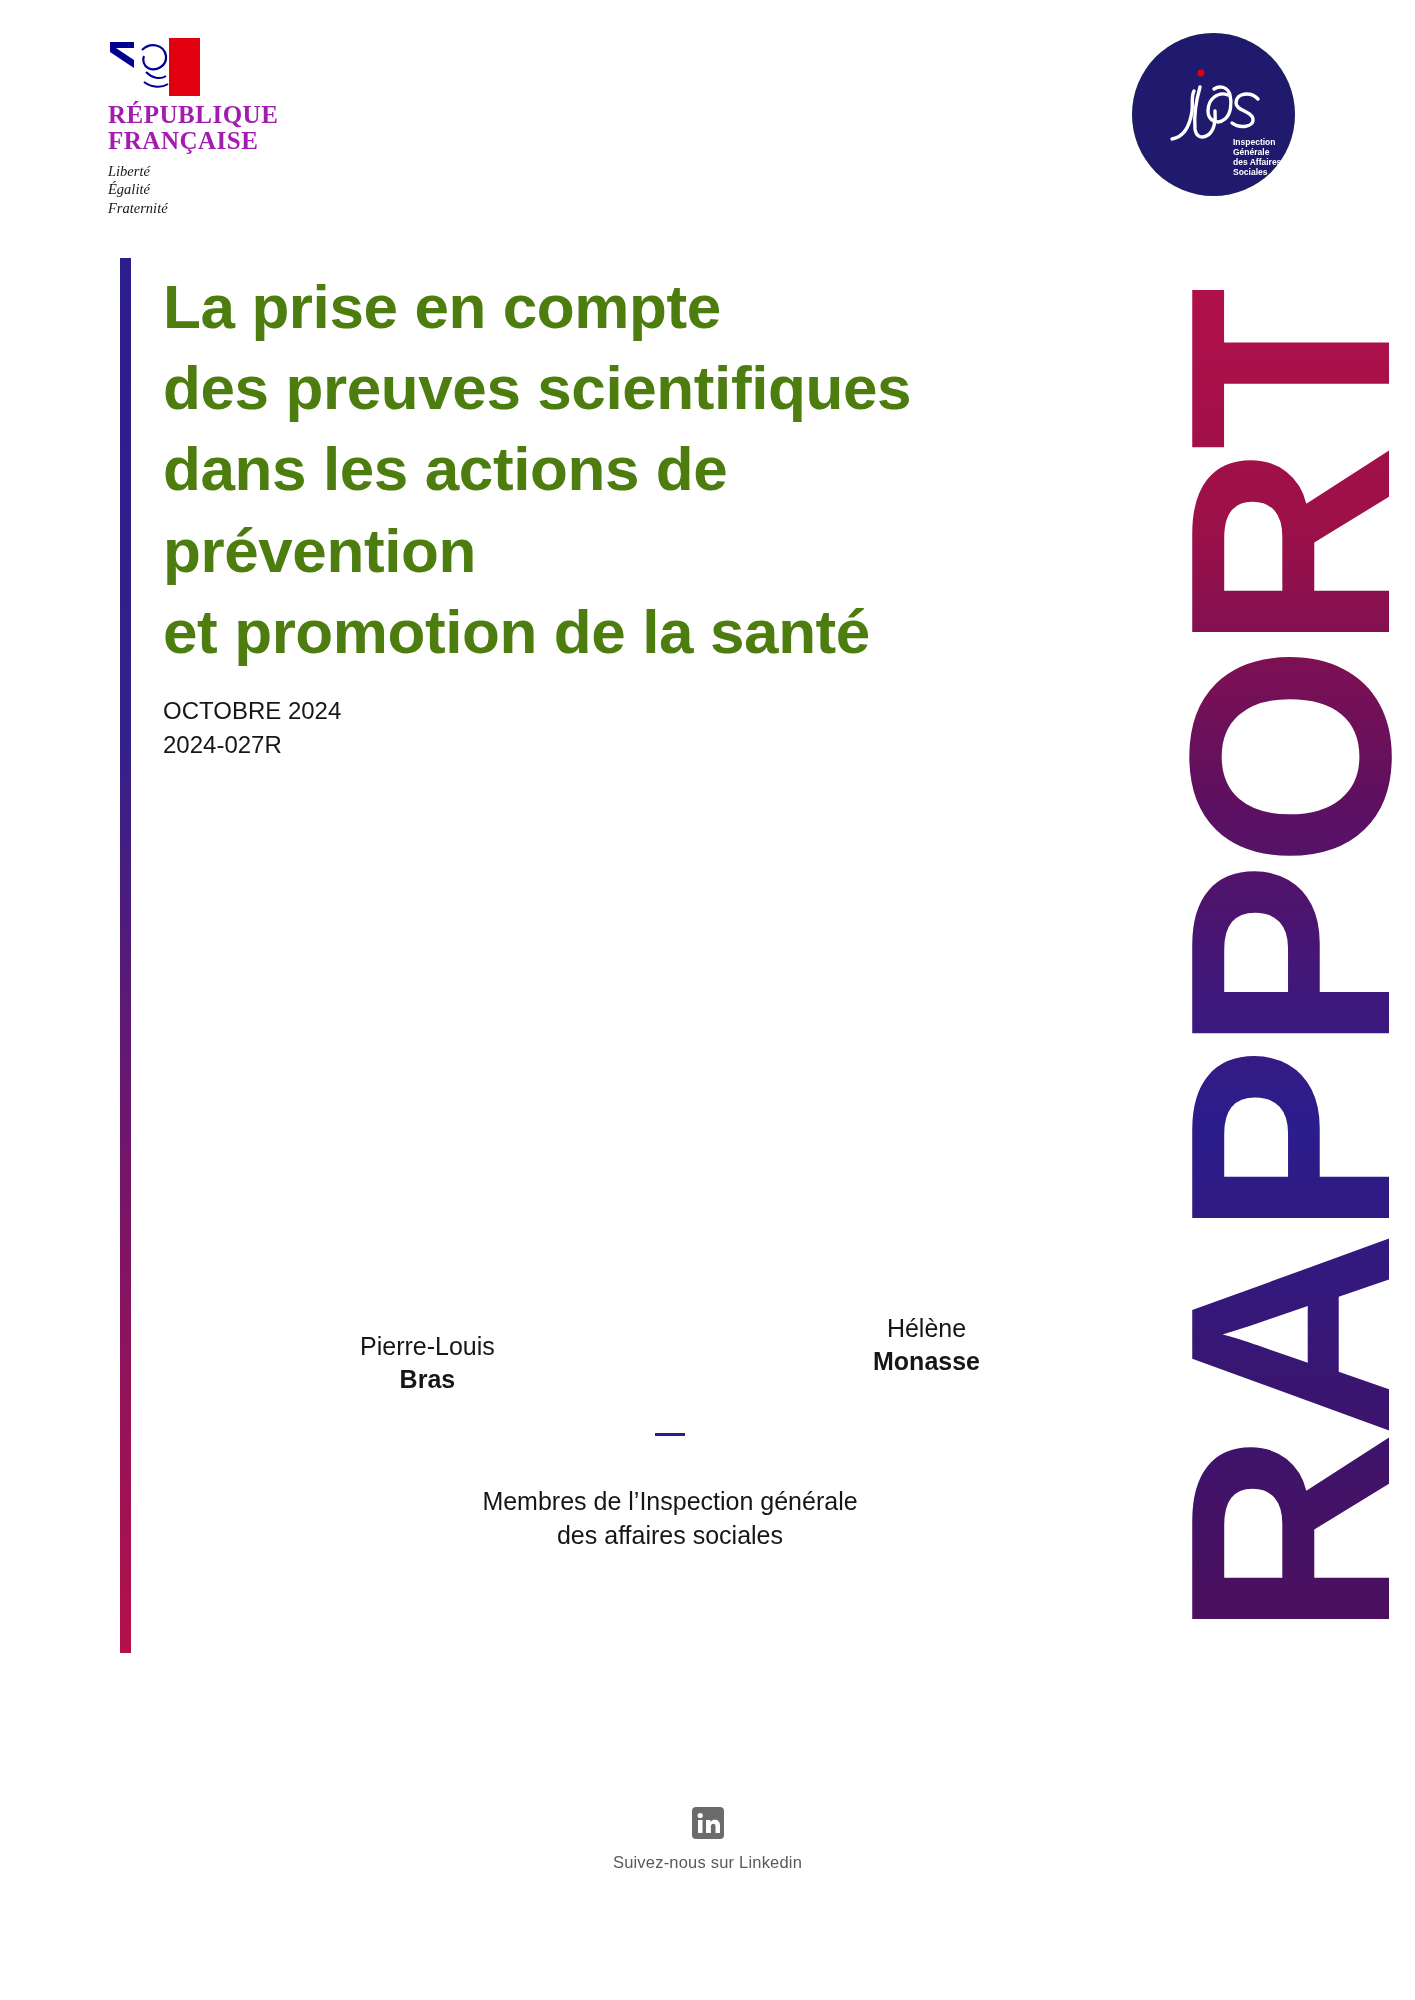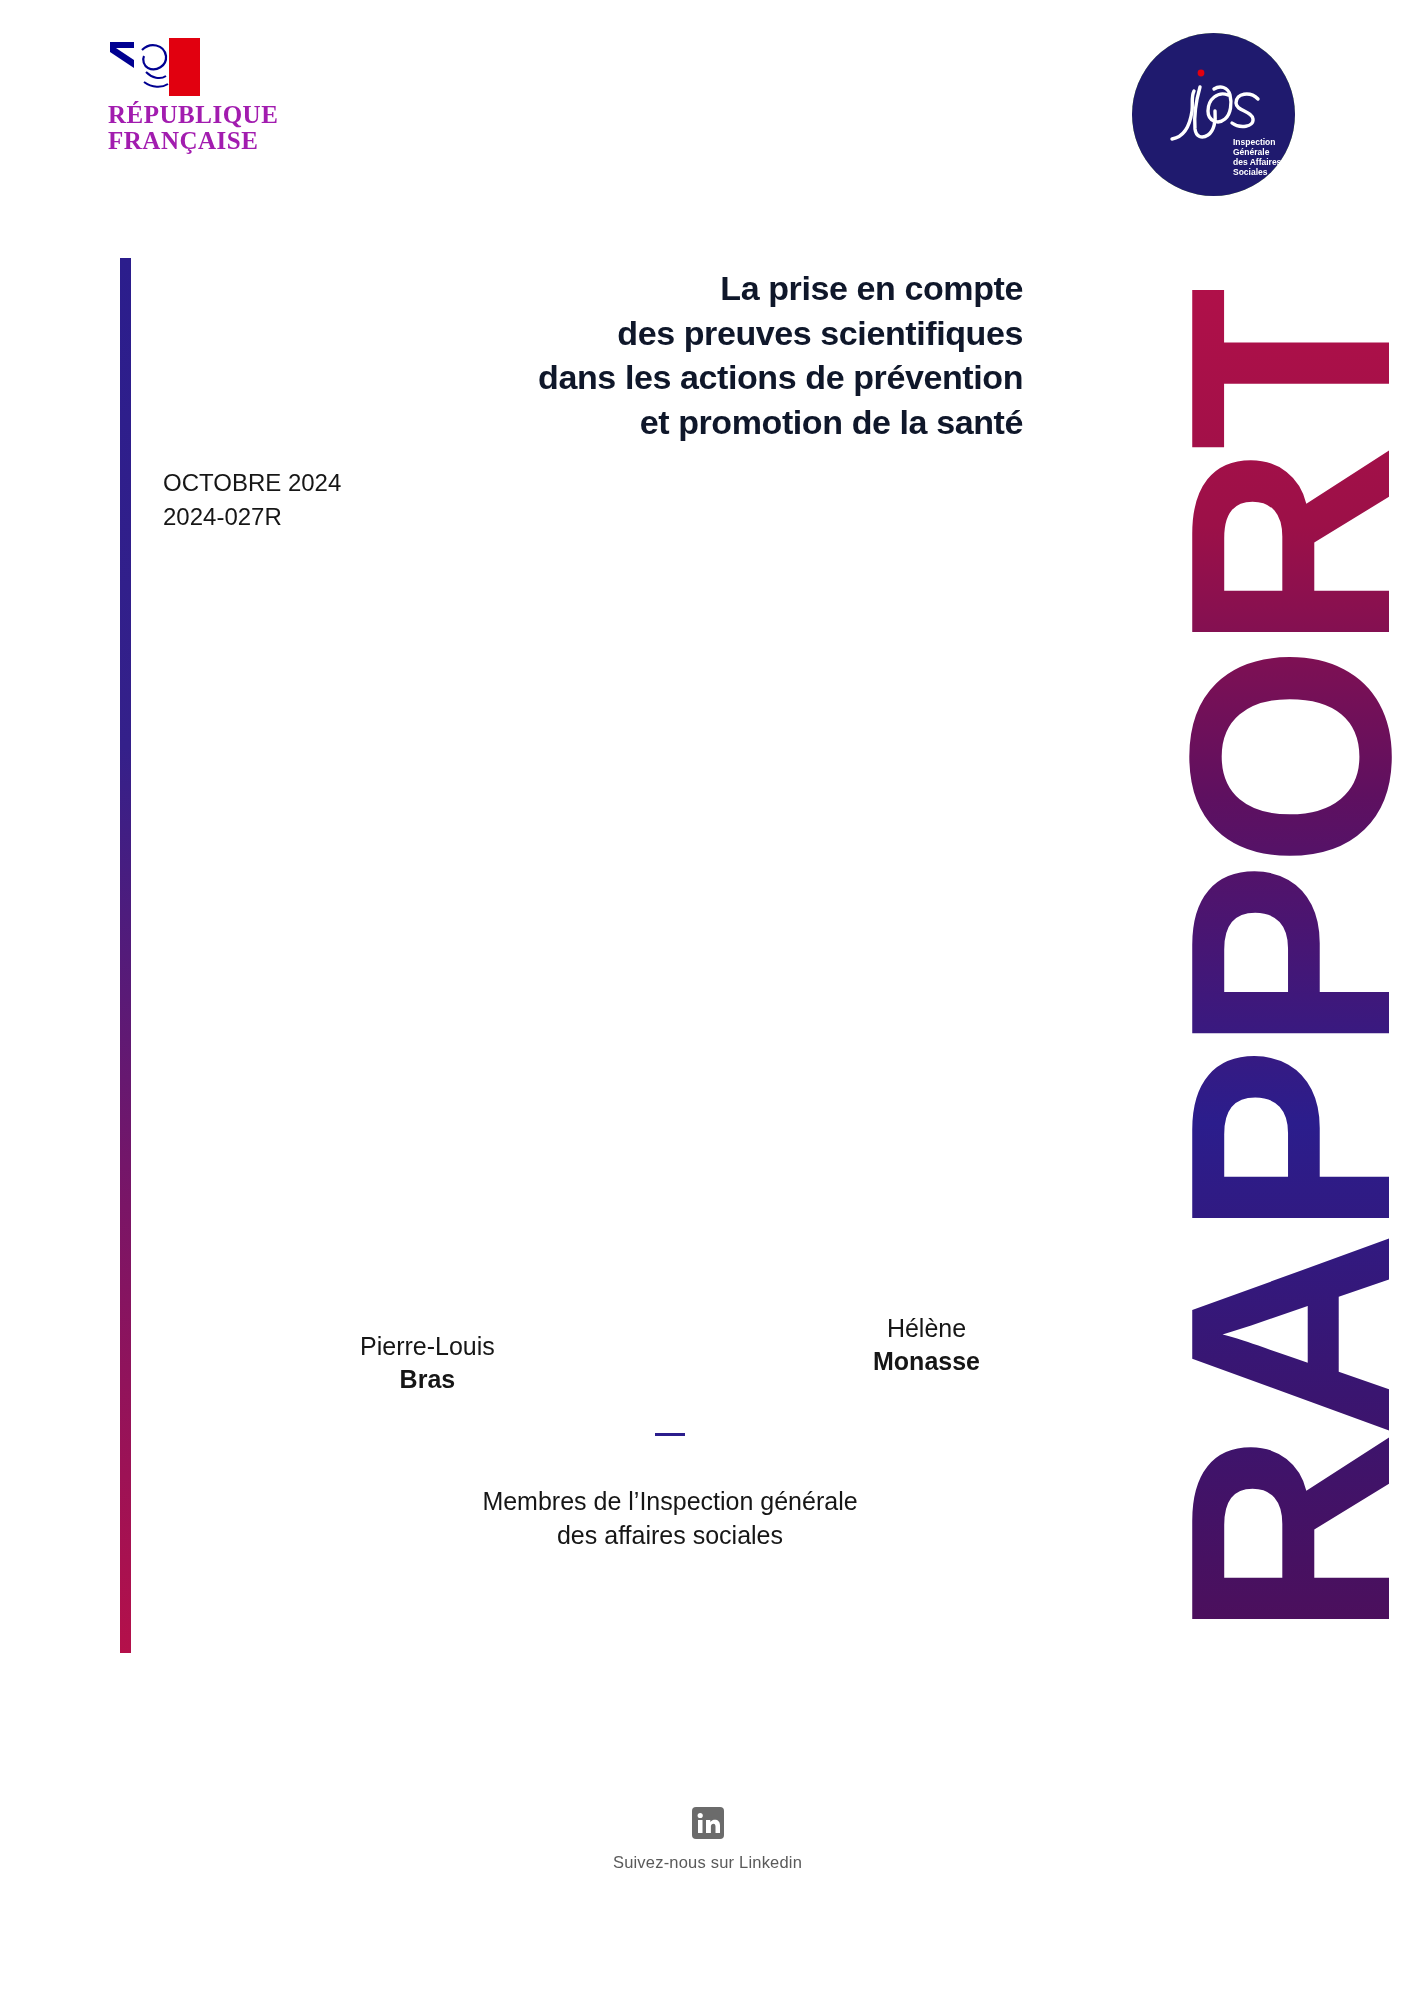--- a/index.html
+++ b/index.html
@@ -99,26 +99,25 @@
   
   .title-block {
     position: absolute;
     left: 163px;
     top: 266px;
     width: 860px;
   }
   .doc-title {
     font-family: "Liberation Sans", sans-serif;
     font-weight: bold;
-    font-size: 34px;
+    font-size: 62px;
     line-height: 1.31;
     letter-spacing: -0.4px;
-    color: #0f172a;
+    color: #4d7c0f;
     margin: 0;
-    text-align: right;
   }
   .doc-meta {
     margin-top: 22px;
     font-size: 24px;
     line-height: 1.42;
     color: #161616;
   }
 
   
   .authors {
@@ -191,20 +190,25 @@
       <rect x="61" y="0" width="31" height="58" fill="#e1000f"></rect>
       <path d="M2 4 L26 4 L26 10 L8 10 L26 22 L26 30 L2 14 Z" fill="#000091"></path>
       <path d="M34 12 C42 4, 56 6, 58 18 C59 28, 48 34, 40 30 C36 28, 34 22, 36 18" fill="none" stroke="#000091" stroke-width="2.2"></path>
       <path d="M38 34 C44 40, 52 42, 58 38" fill="none" stroke="#000091" stroke-width="2"></path>
       <path d="M36 44 C44 50, 54 50, 60 46" fill="none" stroke="#000091" stroke-width="2"></path>
     </svg>
     <div class="rf-title">
       <div>RÉPUBLIQUE</div>
       <div>FRANÇAISE</div>
     </div>
+    <div class="rf-motto">
+      <div>Liberté</div>
+      <div>Égalité</div>
+      <div>Fraternité</div>
+    </div>
   </div>
 
   <div class="igas-logo">
     <svg viewBox="0 0 163 163" width="163" height="163">
       <circle cx="81.5" cy="81.5" r="81.5" fill="#1f1a6e"></circle>
       <circle cx="69" cy="40" r="3.4" fill="#e1000f"></circle>
       <path d="M40 106 C52 104, 58 92, 60 78 C61 70, 59 64, 62 58" fill="none" stroke="#ffffff" stroke-width="3.4" stroke-linecap="round"></path>
       <path d="M68 54 C64 68, 62 84, 63 96 C64 104, 70 106, 76 102 C82 98, 84 88, 83 78" fill="none" stroke="#ffffff" stroke-width="3.4" stroke-linecap="round"></path>
       <path d="M96 62 C86 58, 76 66, 76 78 C76 88, 86 92, 93 86 C99 81, 100 70, 98 62 C96 54, 88 52, 82 56" fill="none" stroke="#ffffff" stroke-width="3.4" stroke-linecap="round"></path>
       <path d="M126 66 C118 58, 104 60, 104 70 C104 78, 120 78, 121 86 C122 94, 108 96, 100 90" fill="none" stroke="#ffffff" stroke-width="3.4" stroke-linecap="round"></path>

